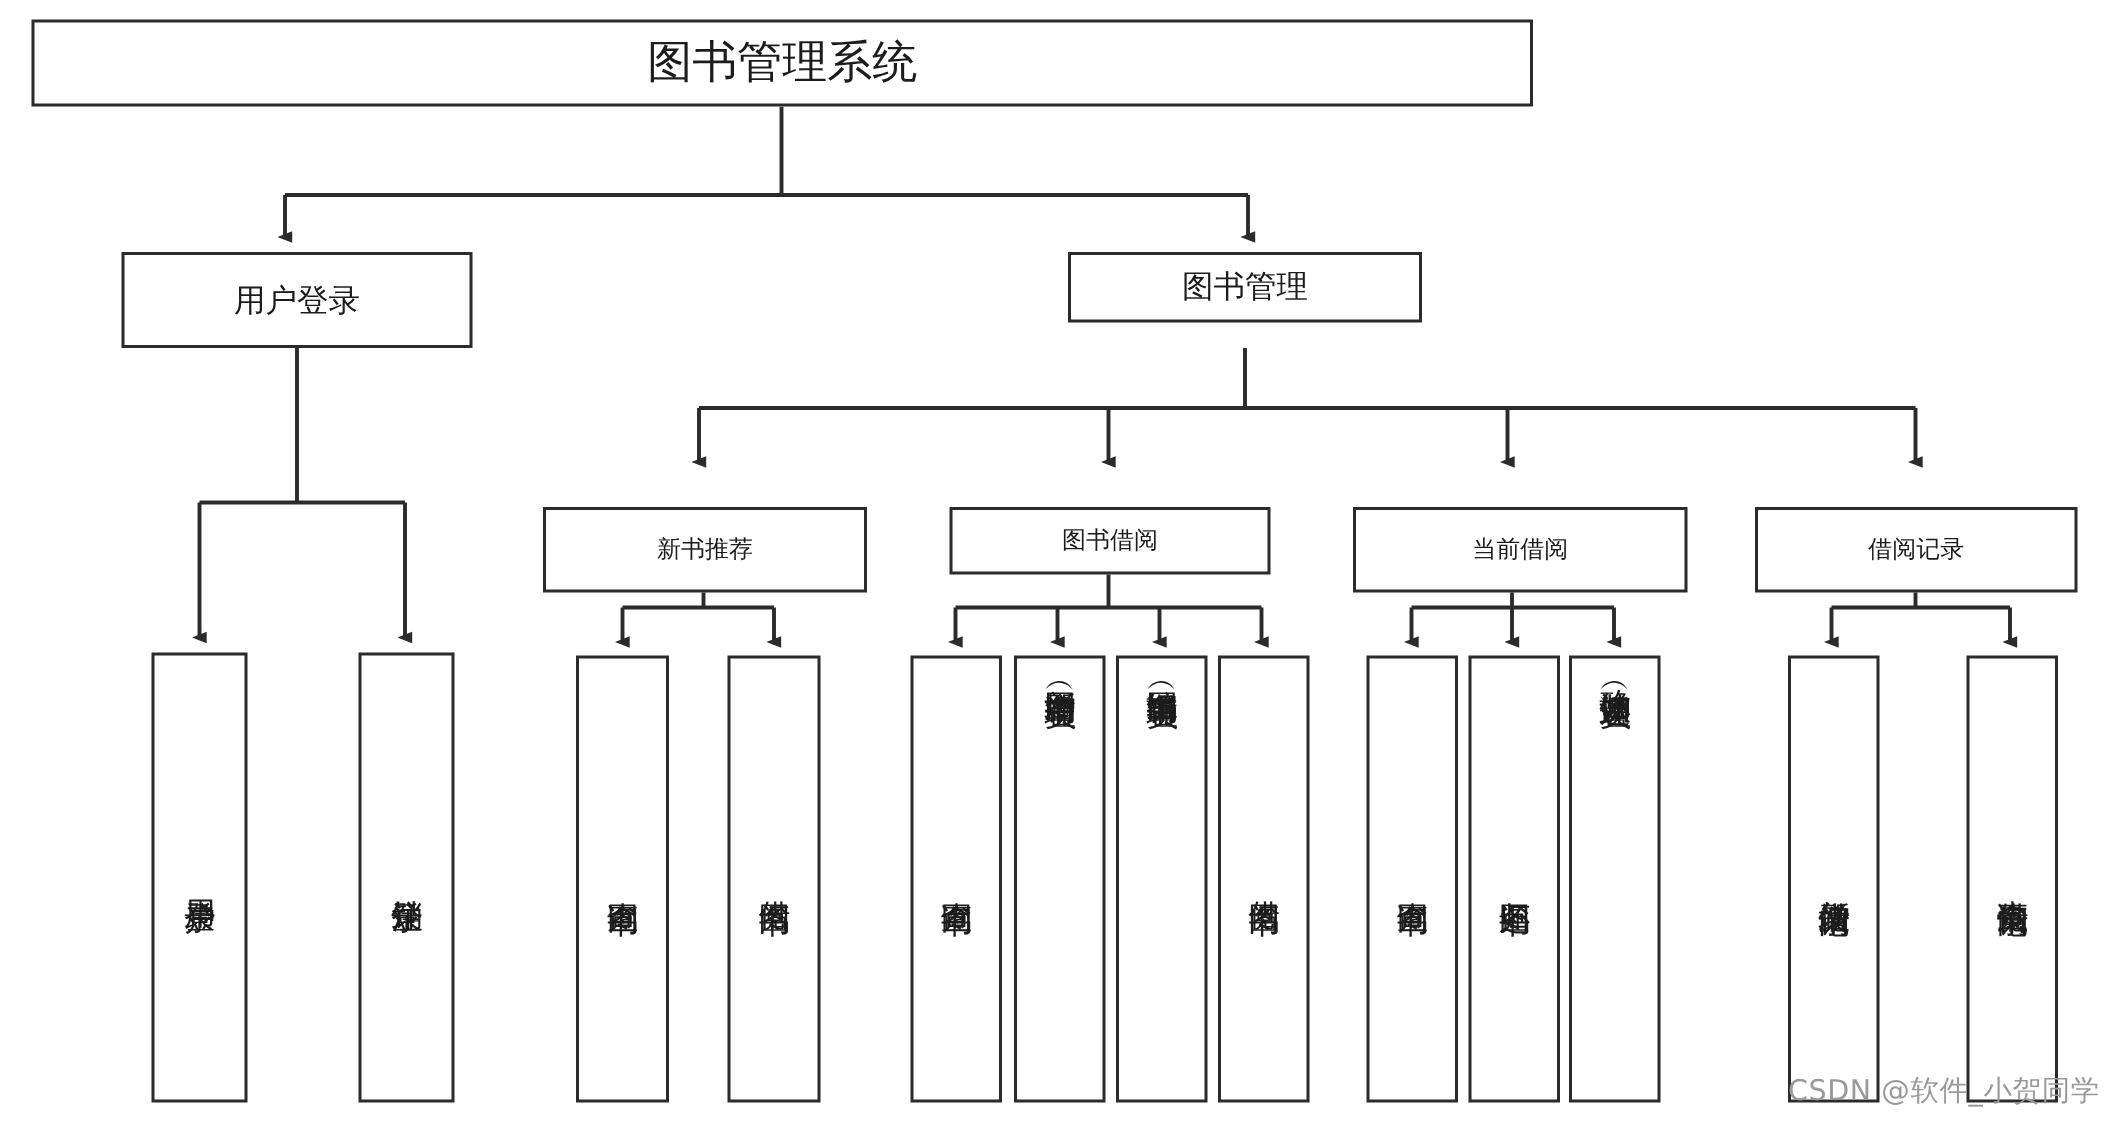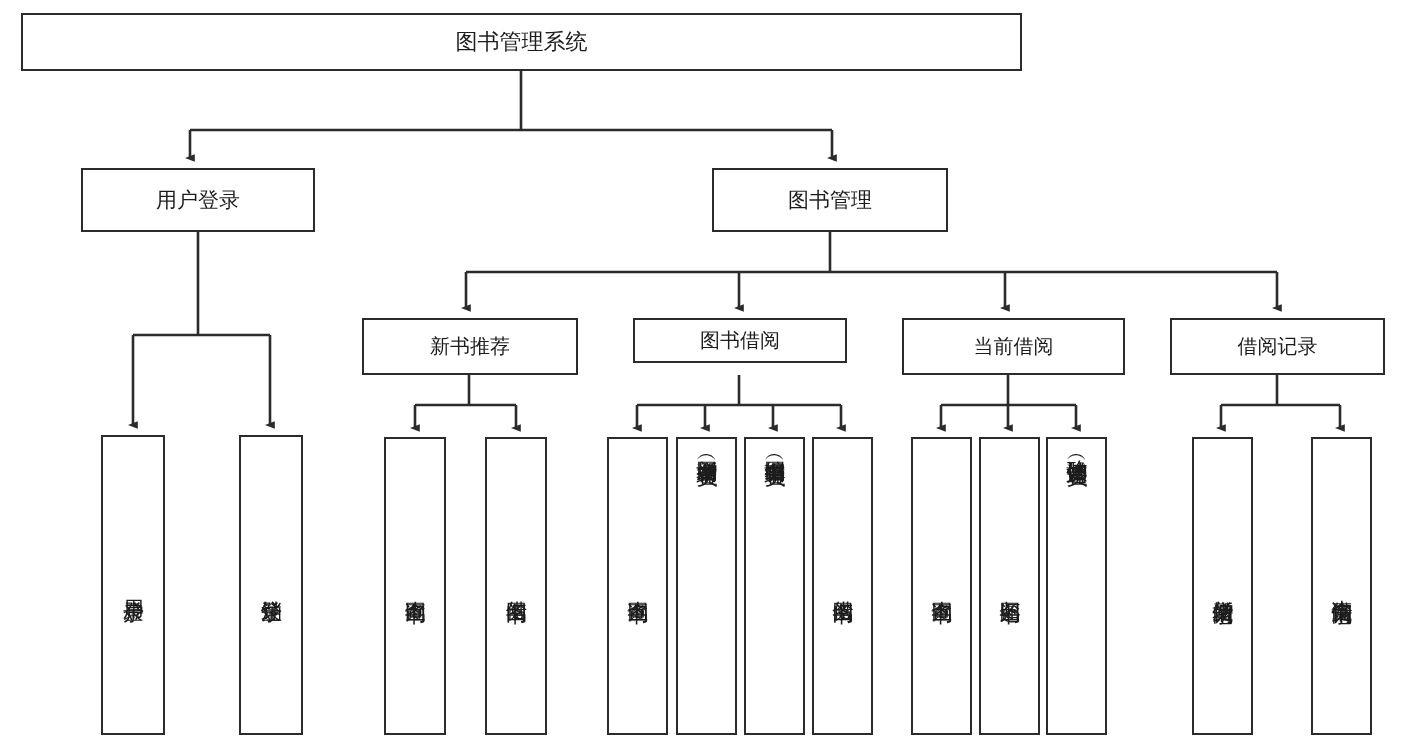--- a/index.html
+++ b/index.html
@@ -31,27 +31,28 @@
     border: 2.5px solid #2b2b2b;
     background: #ffffff;
     color: #1c1c1c;
     display: flex;
     align-items: center;
     justify-content: center;
     text-align: center;
     line-height: 1.18;
   }
   .node.root {
-    font-size: 22px;
+    font-size: 30px;
   }
   .node.level2 {
     font-size: 21px;
   }
   .node.level3 {
-    font-size: 20px;
+    font-size: 16px;
+    margin-top: 20px;
   }
   .node.leaf {
     font-size: 21px;
     align-items: flex-start;
     justify-content: center;
     padding-top: 4px;
   }
   .node.leaf.mid {
     align-items: center;
     padding-top: 0;
@@ -128,21 +129,21 @@
     </g>
   </svg>
 
   <div class="node root" style="left:21px; top:13px; width:1001px; height:58px;">
     <span>图书管理系统</span>
   </div>
 
   <div class="node level2" style="left:81px; top:168px; width:234px; height:64px;">
     <span>用户登录</span>
   </div>
-  <div class="node level2" style="left:712px; top:168px; width:236px; height:64px;">
+  <div class="node level2" style="left:712px; top:168px; width:236px; height:47px;">
     <span>图书管理</span>
   </div>
 
   <div class="node level3" style="left:362px; top:318px; width:216px; height:57px;">
     <span>新书推荐</span>
   </div>
   <div class="node level3" style="left:633px; top:318px; width:214px; height:45px;">
     <span>图书借阅</span>
   </div>
   <div class="node level3" style="left:902px; top:318px; width:223px; height:57px;">
@@ -189,14 +190,15 @@
     <span class="vlabel">确认归还（管理员）</span>
   </div>
 
   <div class="node leaf mid" style="left:1192px; top:437px; width:61px; height:298px;">
     <span class="vlabel">新增借阅记录</span>
   </div>
   <div class="node leaf mid" style="left:1311px; top:437px; width:61px; height:298px;">
     <span class="vlabel">查询借阅记录</span>
   </div>
 
+  <div class="watermark">CSDN @软件_小贺同学</div>
 
 </div>
 
 </body></html>

